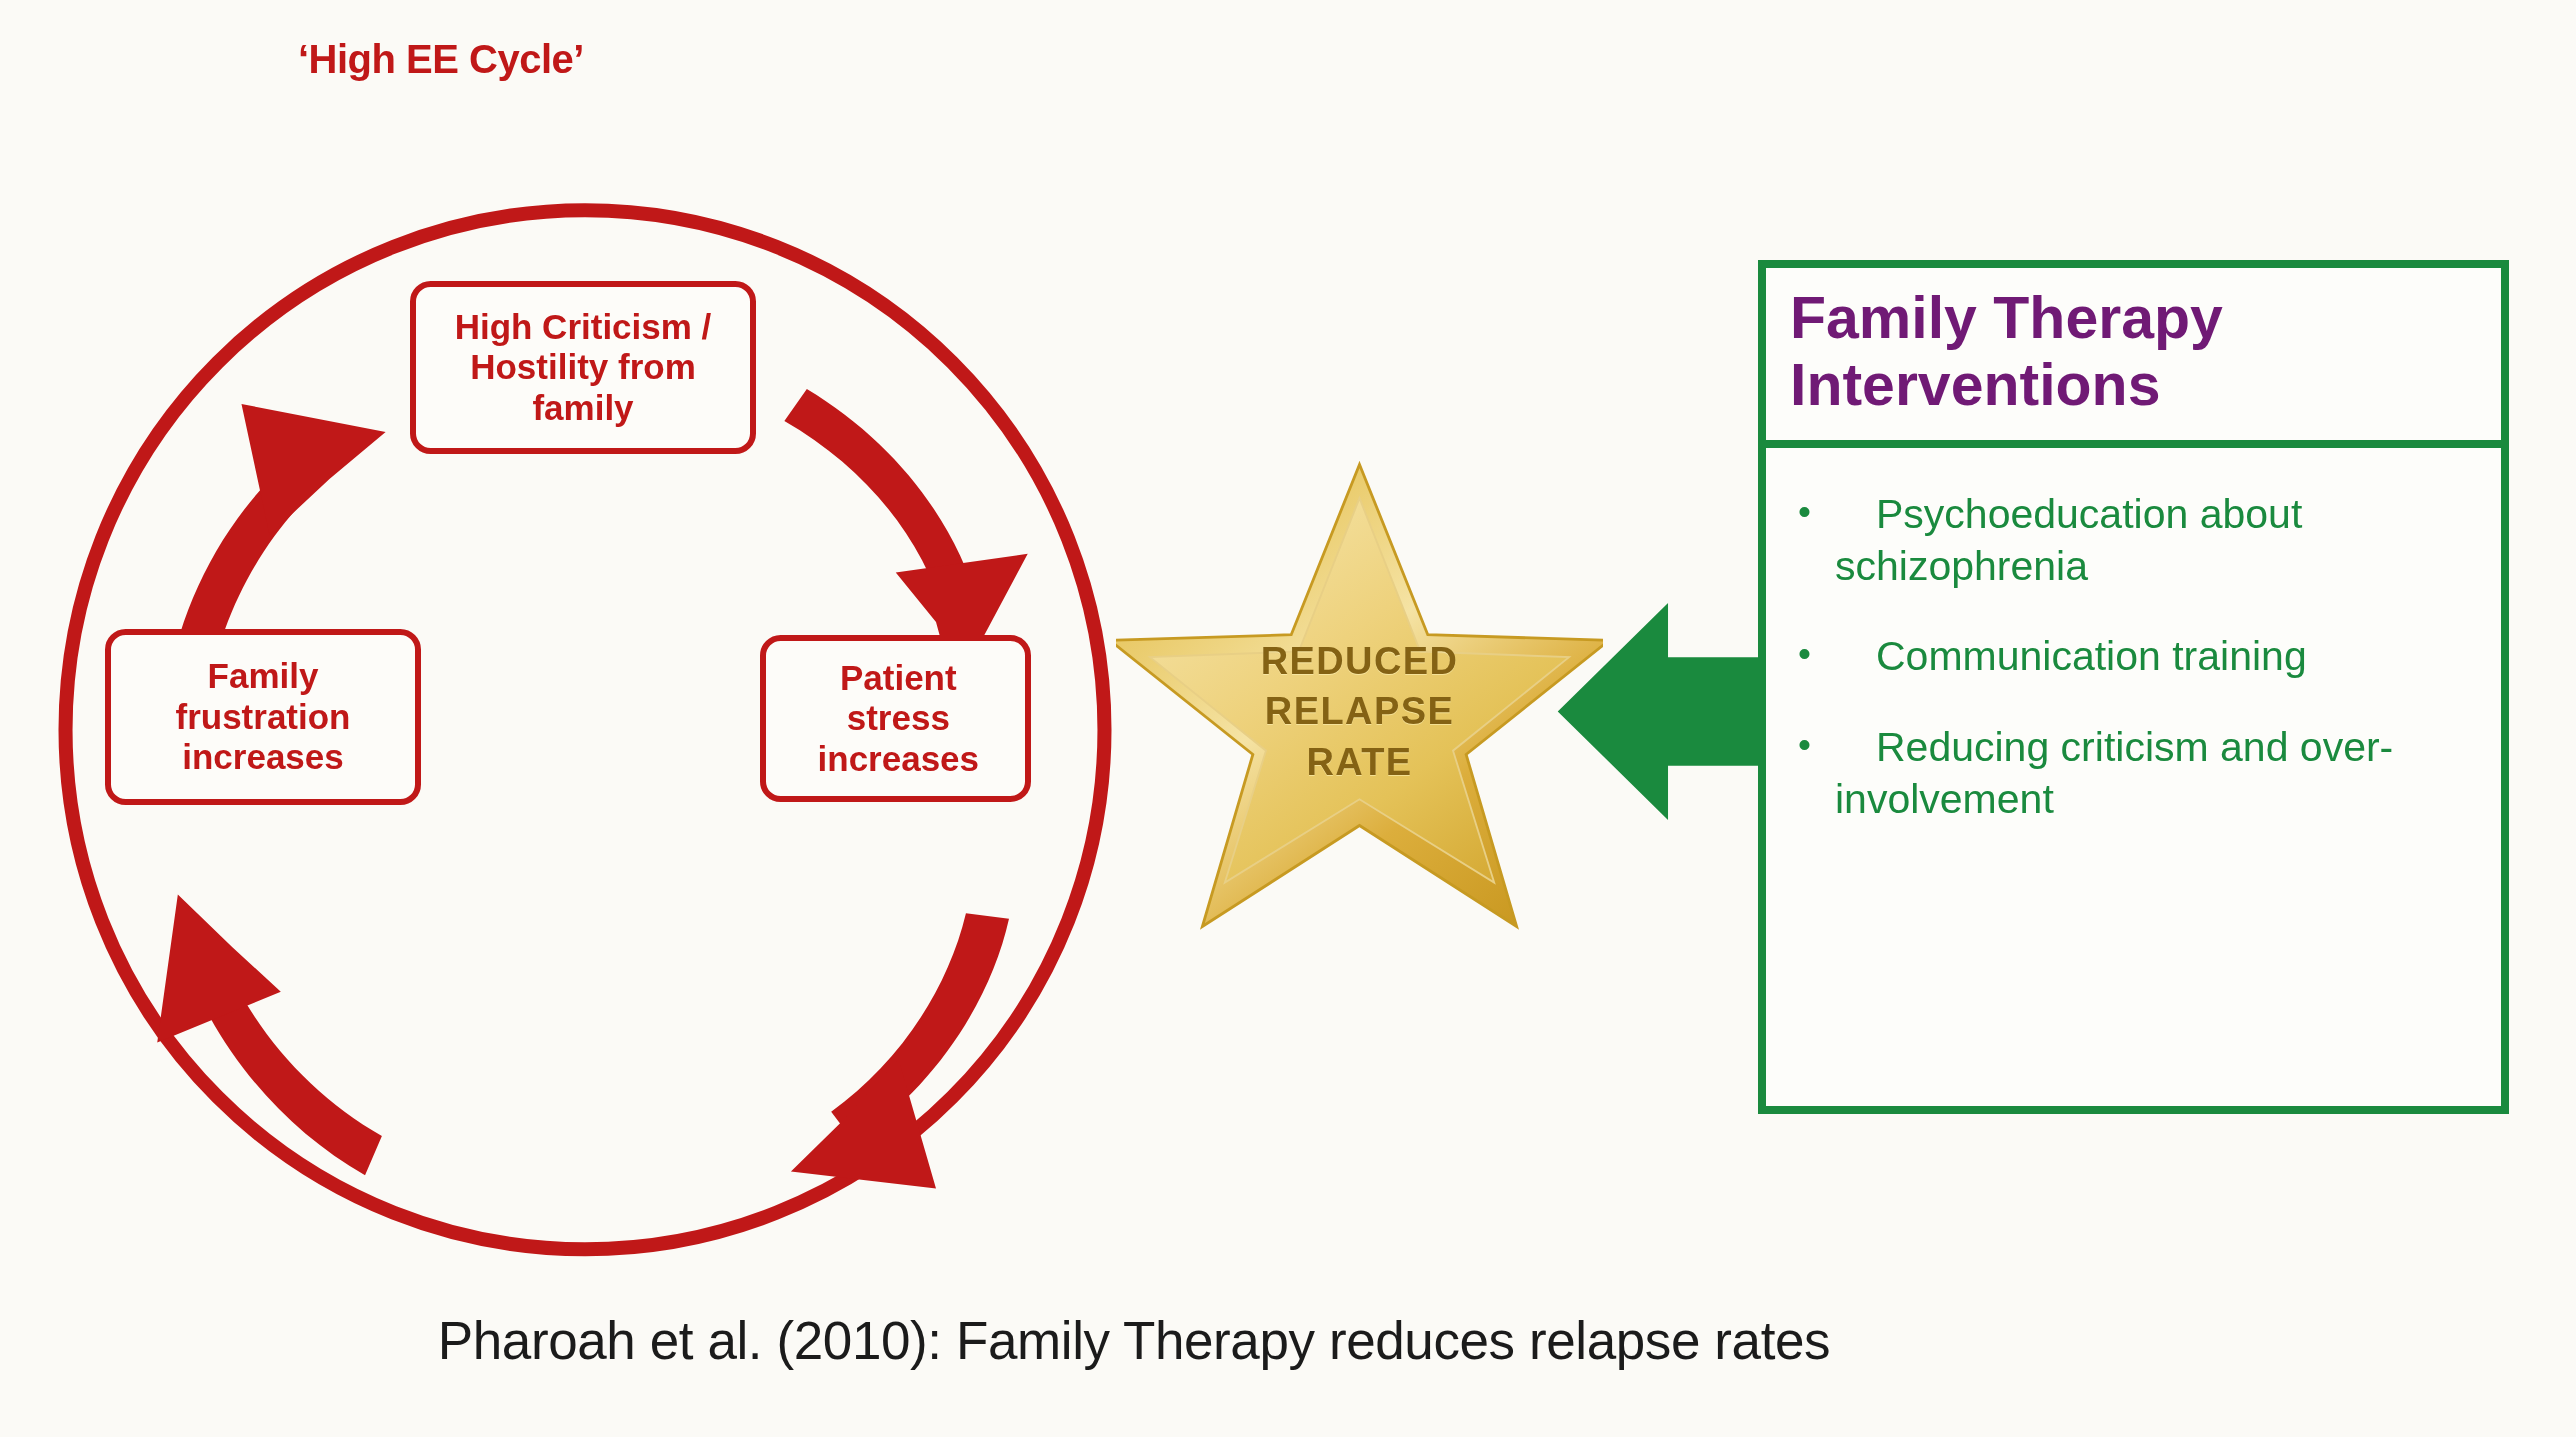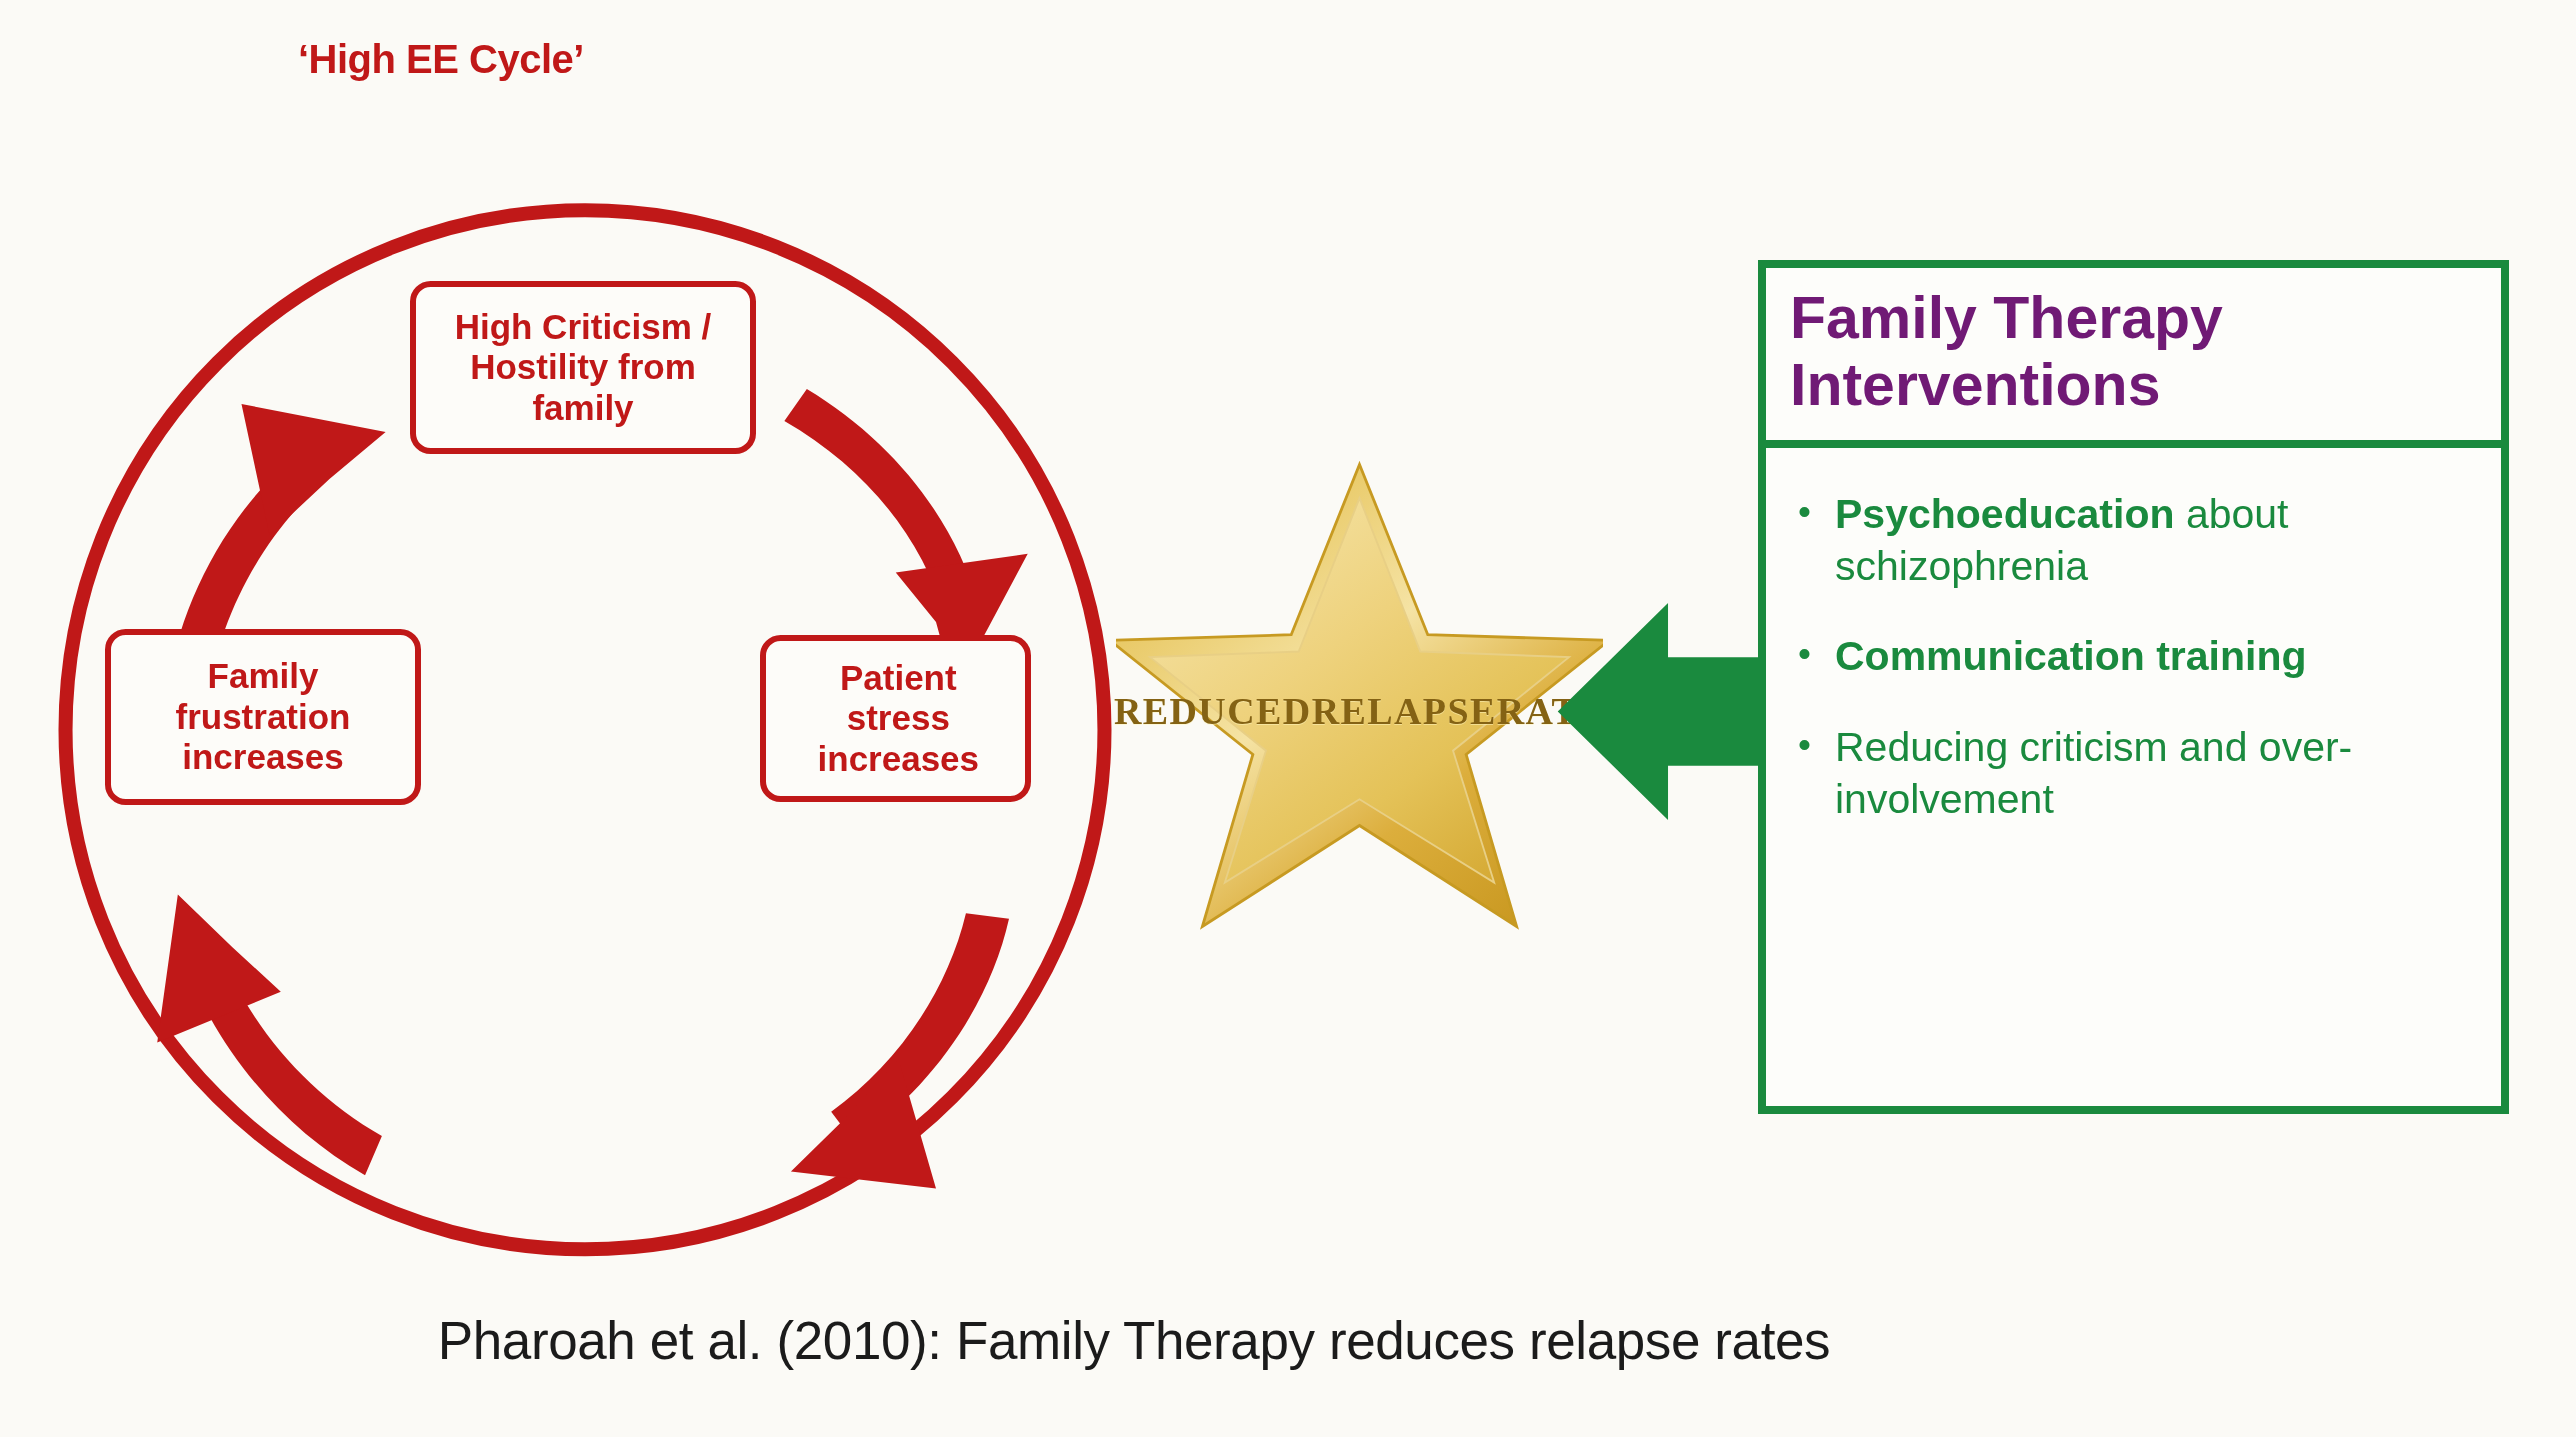--- a/index.html
+++ b/index.html
@@ -80,27 +80,26 @@
     top: 457px;
     width: 487px;
     height: 477px;
   }
   #star-text {
     position: absolute;
     left: 0; top: 0;
     width: 487px;
     height: 477px;
     display: flex;
-    flex-direction: row;
+    flex-direction: column;
     align-items: center;
     justify-content: center;
     padding-top: 32px;
     box-sizing: border-box;
     pointer-events: none;
-    font-family: Liberation Serif, serif;
   }
   #star-text span {
     font-size: 38px;
     font-weight: bold;
     color: #846214;
     letter-spacing: 1.4px;
     line-height: 1.32;
     text-shadow: 0 0.9px 0 rgba(255,245,190,.55);
   }
 
@@ -147,21 +146,21 @@
     line-height: 1.26;
     margin-bottom: 39px;
   }
   .bullet-dot {
     flex: 0 0 auto;
     width: 37px;
     font-size: 37px;
     line-height: 1.26;
   }
   .bullet-body { flex: 1 1 auto; }
-  .b-strong { font-weight: bold; }
+  .b-strong { font-weight: normal; margin-left: 41px; }
   .b-reg { font-weight: normal; }
 
   
   #caption {
     position: absolute;
     left: 0;
     top: 1310px;
     width: 2268px;
     text-align: center;
     font-size: 53px;

